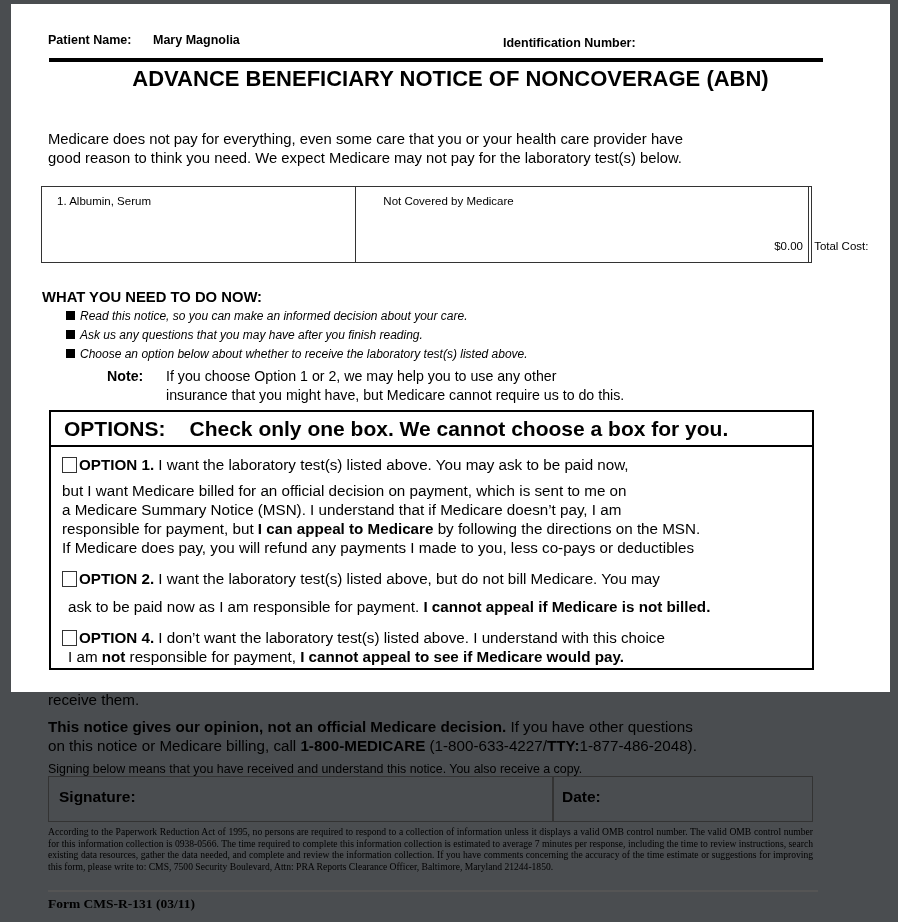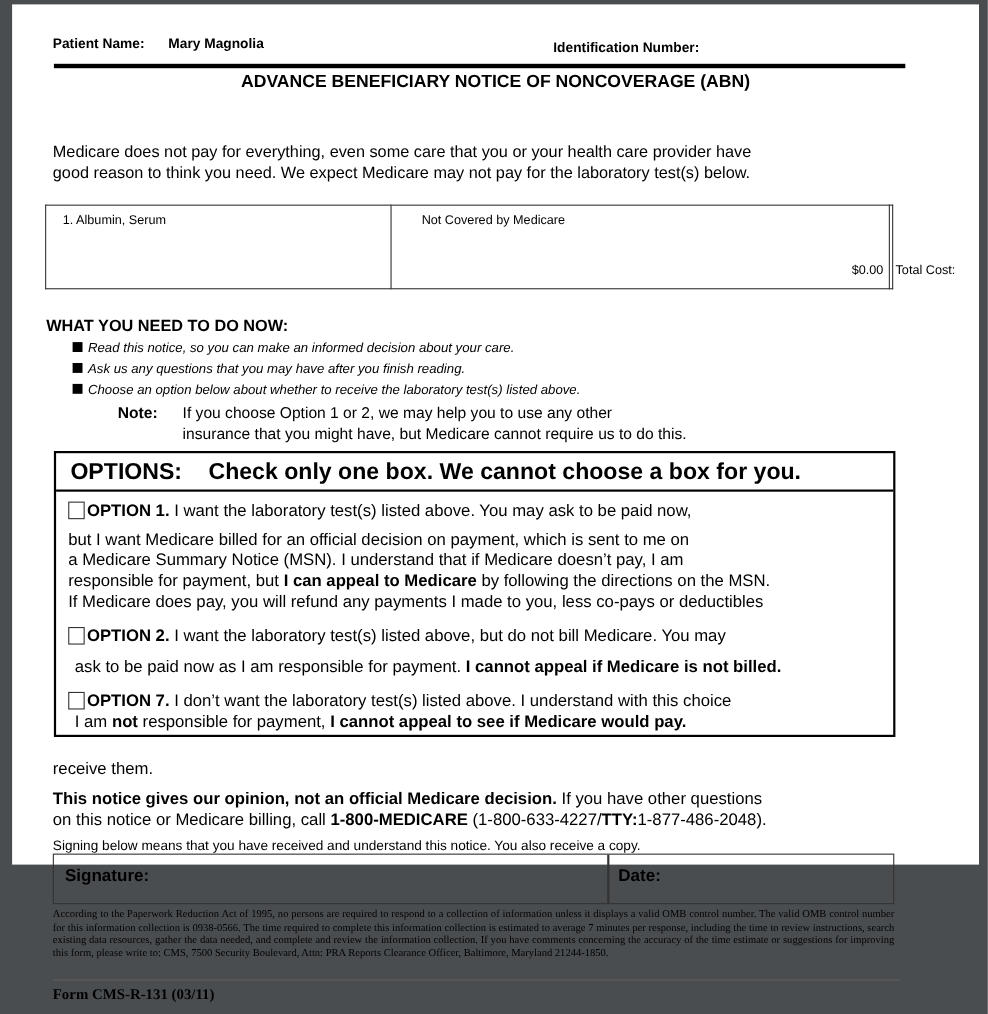--- a/index.html
+++ b/index.html
@@ -4,29 +4,29 @@
 <style>
   html, body { margin: 0; padding: 0; }
   body {
     width: 898px; height: 922px; overflow: hidden;
     background: #4a4d50;
     font-family: "Liberation Sans", sans-serif;
     color: #000;
     position: relative;
   }
   .page {
-    position: absolute; left: 11px; top: 4px; width: 879px; height: 782px;
+    position: absolute; left: 11px; top: 4px; width: 879px; height: 688px;
     background: #fff;
   }
   .abs { position: absolute; white-space: nowrap; }
   .b { font-weight: bold; }
 
   .hdr-label { font-size: 12.5px; font-weight: bold; }
   .hdr-rule { position: absolute; left: 38px; top: 54px; width: 774px; height: 4px; background: #000; }
-  .title { font-size: 16px; font-weight: bold; left: 0; width: 879px; text-align: center; top: 62px; }
+  .title { font-size: 22px; font-weight: bold; left: 0; width: 879px; text-align: center; top: 62px; }
   .note-line { font-size: 17.5px; left: 37px; top: 100px; }
   .intro { font-size: 14.8px; left: 37px; line-height: 19px; }
 
   table.lab {
     position: absolute; left: 30px; top: 182px; width: 771px;
     border-collapse: collapse;
   }
   table.lab th, table.lab td { border: 1.5px solid #333; vertical-align: top; }
   table.lab th { font-size: 15.5px; font-weight: bold; height: 28px; padding: 0; }
   table.lab td { font-size: 11.5px; height: 67px; padding: 0; position: relative; }
@@ -114,21 +114,21 @@
     <div class="abs opt-text" style="top:89px;">a Medicare Summary Notice (MSN).  I understand that if Medicare doesn’t pay, I am</div>
     <div class="abs opt-text" style="top:108px;"><span>responsible for payment, but </span><span class="b">I can appeal to Medicare</span><span> by following the directions on the MSN.</span></div>
     <div class="abs opt-text" style="top:127px;">If Medicare does pay, you will refund any payments I made to you, less co-pays or deductibles</div>
 
     <div class="abs opt-text" style="top:158px;">
       <span class="chk"></span><span class="b">OPTION 2.</span><span> I want the laboratory test(s) listed above, but do not bill Medicare.  You may</span>
     </div>
     <div class="abs opt-text" style="left:17px; top:186px;"><span>ask to be paid now as I am responsible for payment. </span><span class="b">I cannot appeal if Medicare is not billed.</span></div>
 
     <div class="abs opt-text" style="top:217px;">
-      <span class="chk"></span><span class="b">OPTION 7.</span><span> I don’t want the laboratory test(s) listed above.  I understand with this choice</span>
+      <span class="chk"></span><span class="b">OPTION 4.</span><span> I don’t want the laboratory test(s) listed above.  I understand with this choice</span>
     </div>
     <div class="abs opt-text" style="left:17px; top:236px;"><span>I am </span><span class="b">not</span><span> responsible for payment, </span><span class="b">I cannot appeal to see if Medicare would pay.</span></div>
   </div>
 
   <div class="abs intro" style="top:686px; font-size:15.2px;">receive them.</div>
 
   <div class="abs intro" style="top:713px; font-size:15.2px;"><span class="b">This notice gives our opinion, not an official Medicare decision.</span><span> If you have other questions</span></div>
   <div class="abs intro" style="top:732px; font-size:15.2px;"><span>on this notice or Medicare billing, call </span><span class="b">1-800-MEDICARE</span><span> (1-800-633-4227/</span><span class="b">TTY:</span><span>1-877-486-2048).</span></div>
 
   <div class="abs small">Signing below means that you have received and understand this notice. You also receive a copy.</div>

